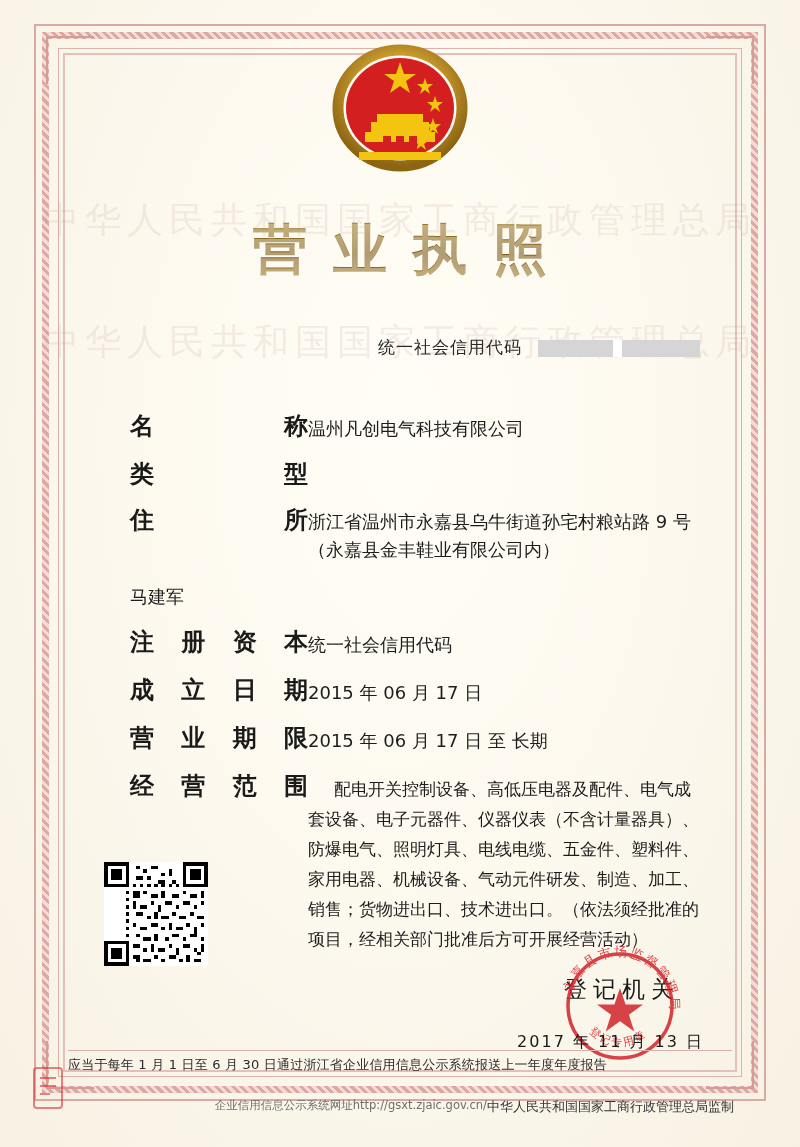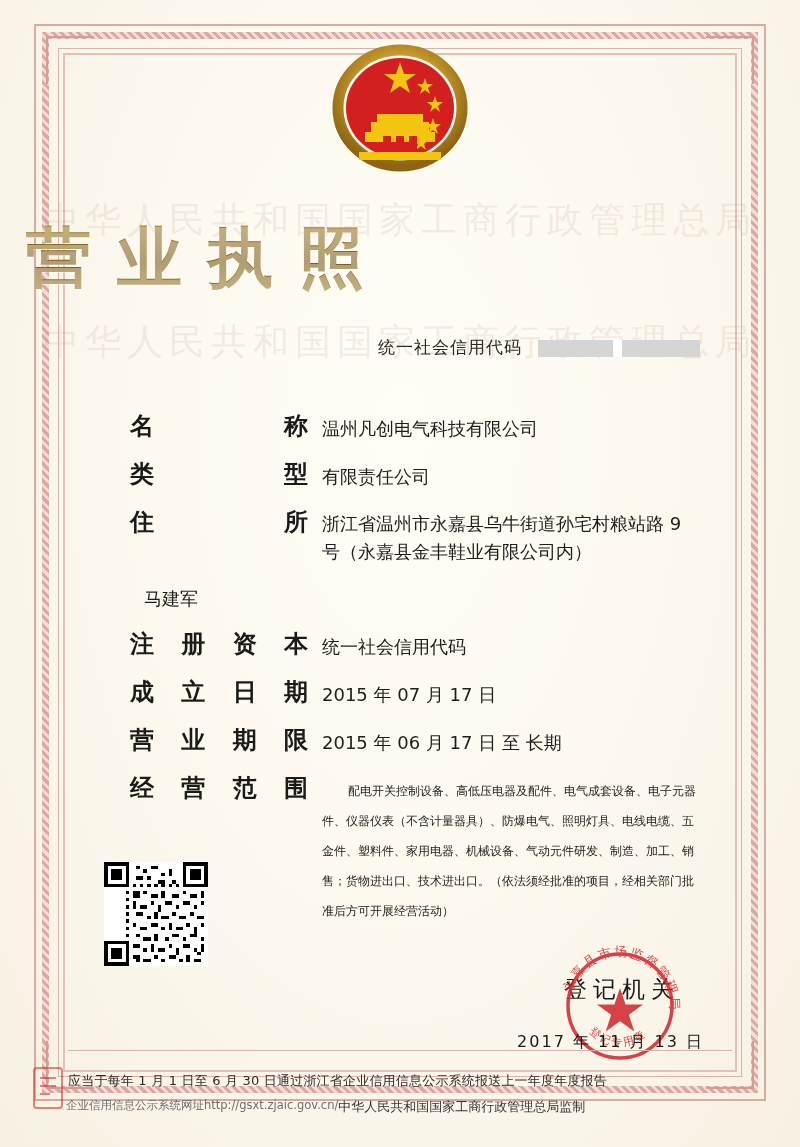--- a/index.html
+++ b/index.html
@@ -80,22 +80,22 @@
     top: 36px;
     width: 150px;
     height: 150px;
   }
 
   
   .title {
     position: absolute;
     top: 214px;
     left: 0; right: 0;
-    text-align: left;
-    font-size: 65px;
+    text-align: center;
+    font-size: 54px;
     font-weight: bold;
     letter-spacing: 26px;
     text-indent: 26px;
     color: #8a6a22;
     font-family: "DejaVu Sans", "Liberation Sans", sans-serif;
     background: linear-gradient(180deg, #a8842f 0%, #7d5c16 55%, #a8842f 100%);
     -webkit-background-clip: text;
     background-clip: text;
     -webkit-text-fill-color: transparent;
     text-shadow: 0 1px 0 rgba(255,255,255,0.4);
@@ -147,27 +147,26 @@
   .label.compact {
     letter-spacing: 2px;
     display: block;
   }
   .value {
     font-size: 18px;
     color: #1d1d1d;
     line-height: 30px;
     padding-top: 4px;
     flex: 1;
-    margin-left: 14px;
   }
   .value.narrow { line-height: 28px; }
   .scope {
     text-indent: 26px;
     line-height: 30px;
-    font-size: 12px;
+    font-size: 17px;
   }
 
   
   .qr {
     position: absolute;
     left: 104px;
     top: 862px;
     width: 104px;
     height: 104px;
   }
@@ -201,32 +200,32 @@
     opacity: 0.85;
   }
 
   
   .notice {
     position: absolute;
     left: 68px;
     right: 68px;
     top: 1050px;
     border-top: 1px solid #d9b2ab;
-    padding-top: 21px;
+    padding-top: 5px;
     font-size: 13px;
     color: #2b2b2b;
     letter-spacing: 0.2px;
   }
   .footer {
     position: absolute;
     left: 66px;
     right: 66px;
     top: 1098px;
     display: flex;
-    justify-content: flex-start;
+    justify-content: flex-end;
     font-size: 11.5px;
     color: #6d6d6d;
   }
   .footer .right { color: #333; font-size: 13px; }
 
   .stamp-small {
     position: absolute;
     left: 28px;
     top: 1062px;
     width: 40px;
@@ -293,21 +292,20 @@
           <span>称</span>
         </div>
       <div class="value">温州凡创电气科技有限公司</div>
     </div>
 
     <div class="row">
       <div class="label">
           <span>类</span>
           <span>型</span>
         </div>
-      <div class="value">有限责任公司</div>
     </div>
 
     <div class="row">
       <div class="label">
           <span>住</span>
           <span>所</span>
         </div>
       <div class="value narrow">浙江省温州市永嘉县乌牛街道孙宅村粮站路 9 号（永嘉县金丰鞋业有限公司内）</div>
     </div>
 
@@ -325,21 +323,21 @@
       <div class="value">统一社会信用代码</div>
     </div>
 
     <div class="row">
       <div class="label">
           <span>成</span>
           <span>立</span>
           <span>日</span>
           <span>期</span>
         </div>
-      <div class="value">2015 年 07 月 17 日</div>
+      <div class="value">2015 年 06 月 17 日</div>
     </div>
 
     <div class="row">
       <div class="label">
           <span>营</span>
           <span>业</span>
           <span>期</span>
           <span>限</span>
         </div>
       <div class="value">2015 年 06 月 17 日 至 长期</div>

